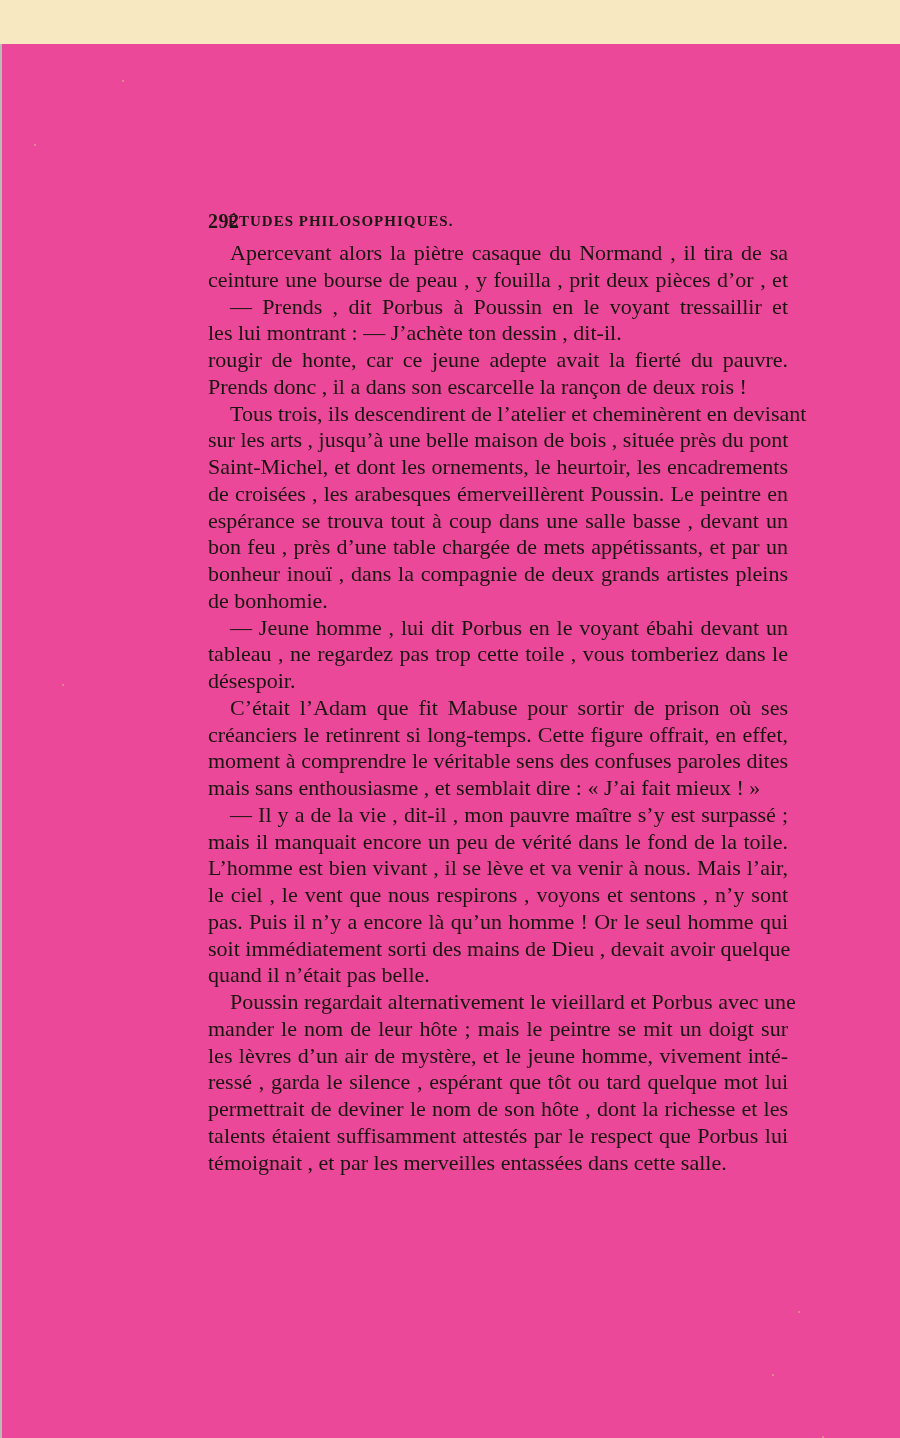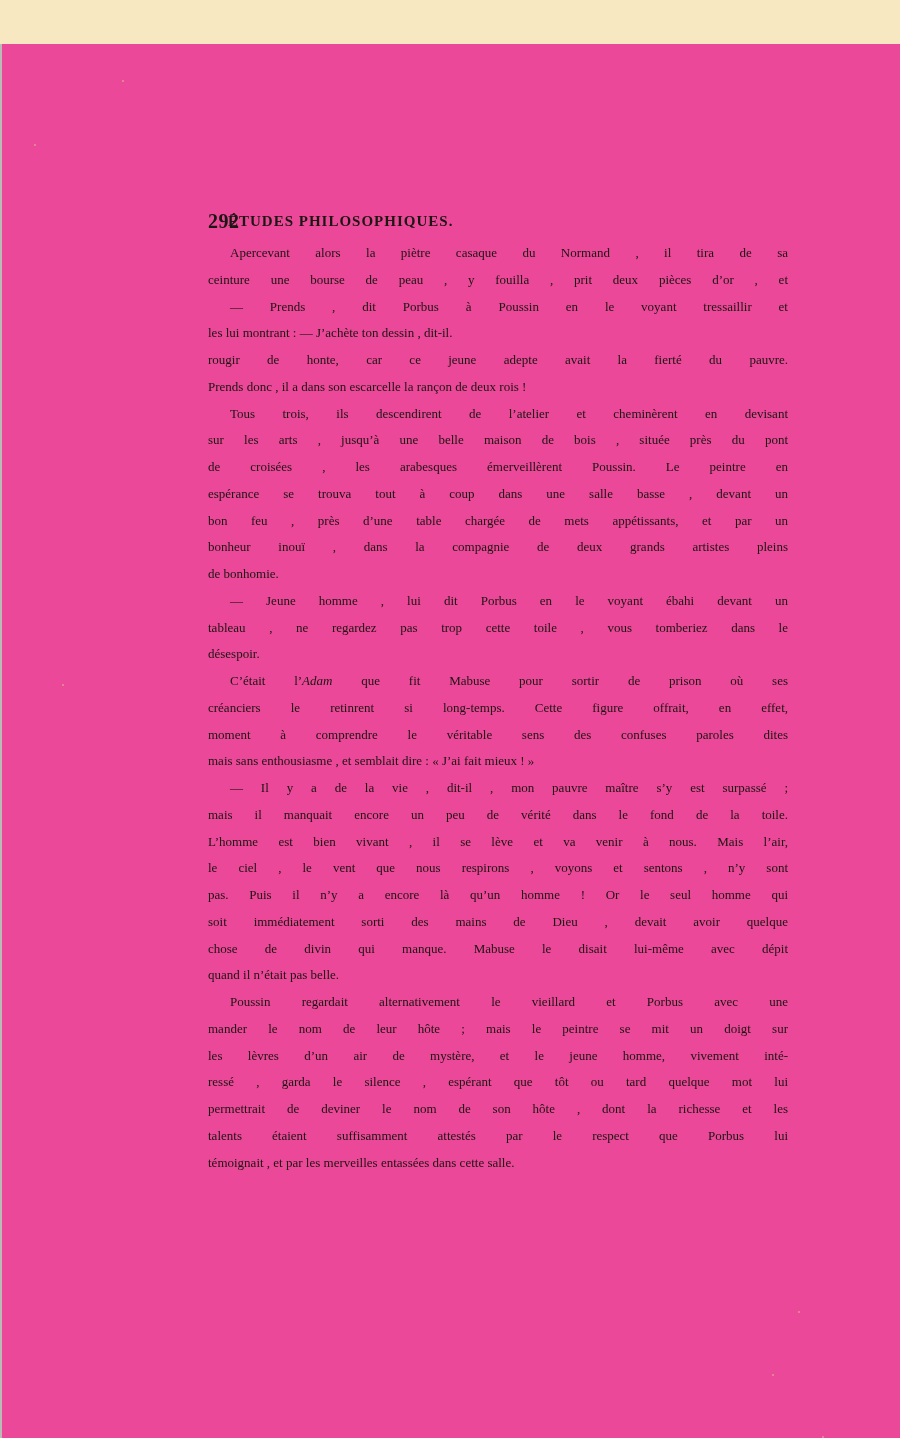--- a/index.html
+++ b/index.html
@@ -55,39 +55,38 @@
       font-weight: bold;
       letter-spacing: 1px;
       padding-left: 20px;
     }
     .text-block {
       position: absolute;
       left: 206px;
       top: 196px;
       width: 580px;
       font-family: "Liberation Serif", "DejaVu Serif", serif;
-      font-size: 13px;
+      font-size: 22px;
       line-height: 26.75px;
       color: #1a1510;
     }
     .line {
       display: block;
       white-space: nowrap;
       text-align: justify;
       text-align-last: justify;
       height: 26.75px;
     }
     .line.last {
       text-align-last: left;
     }
     .line.indent {
       padding-left: 22px;
     }
     .italic {
-      font-style: italic;
     }
   </style>
 </head>
 <body>
 
 <div class="page">
 
   <div class="running-head">
     <span class="folio">292</span>
     <span class="head-title">ÉTUDES PHILOSOPHIQUES.</span>
@@ -95,39 +94,39 @@
 
   <div class="text-block">
     <span class="line indent">Apercevant alors la piètre casaque du Normand , il tira de sa</span>
     <span class="line">ceinture une bourse de peau , y fouilla , prit deux pièces d’or , et</span>
     <span class="line indent">— Prends , dit Porbus à Poussin en le voyant tressaillir et</span>
     <span class="line last">les lui montrant : — J’achète ton dessin , dit-il.</span>
     <span class="line">rougir de honte, car ce jeune adepte avait la fierté du pauvre.</span>
     <span class="line last">Prends donc , il a dans son escarcelle la rançon de deux rois !</span>
     <span class="line indent">Tous trois, ils descendirent de l’atelier et cheminèrent en devisant</span>
     <span class="line">sur les arts , jusqu’à une belle maison de bois , située près du pont</span>
+    <span class="line">Saint-Michel, et dont les ornements, le heurtoir, les encadrements</span>
     <span class="line">de croisées , les arabesques émerveillèrent Poussin. Le peintre en</span>
     <span class="line">espérance se trouva tout à coup dans une salle basse , devant un</span>
     <span class="line">bon feu , près d’une table chargée de mets appétissants, et par un</span>
     <span class="line">bonheur inouï , dans la compagnie de deux grands artistes pleins</span>
     <span class="line last">de bonhomie.</span>
     <span class="line indent">— Jeune homme , lui dit Porbus en le voyant ébahi devant un</span>
     <span class="line">tableau , ne regardez pas trop cette toile , vous tomberiez dans le</span>
     <span class="line last">désespoir.</span>
     <span class="line indent"><span>C’était l’</span><span class="italic">Adam</span><span> que fit Mabuse pour sortir de prison où ses</span></span>
     <span class="line">créanciers le retinrent si long-temps. Cette figure offrait, en effet,</span>
     <span class="line">moment à comprendre le véritable sens des confuses paroles dites</span>
     <span class="line last">mais sans enthousiasme , et semblait dire : « J’ai fait mieux ! »</span>
     <span class="line indent">— Il y a de la vie , dit-il , mon pauvre maître s’y est surpassé ;</span>
     <span class="line">mais il manquait encore un peu de vérité dans le fond de la toile.</span>
     <span class="line">L’homme est bien vivant , il se lève et va venir à nous. Mais l’air,</span>
     <span class="line">le ciel , le vent que nous respirons , voyons et sentons , n’y sont</span>
     <span class="line">pas. Puis il n’y a encore là qu’un homme ! Or le seul homme qui</span>
     <span class="line">soit immédiatement sorti des mains de Dieu , devait avoir quelque</span>
-    <span class="line">chose de divin qui manque. Mabuse le disait lui-même avec dépit</span>
     <span class="line last">quand il n’était pas belle.</span>
     <span class="line indent">Poussin regardait alternativement le vieillard et Porbus avec une</span>
     <span class="line">mander le nom de leur hôte ; mais le peintre se mit un doigt sur</span>
     <span class="line">les lèvres d’un air de mystère, et le jeune homme, vivement inté-</span>
     <span class="line">ressé , garda le silence , espérant que tôt ou tard quelque mot lui</span>
     <span class="line">permettrait de deviner le nom de son hôte , dont la richesse et les</span>
     <span class="line">talents étaient suffisamment attestés par le respect que Porbus lui</span>
     <span class="line last">témoignait , et par les merveilles entassées dans cette salle.</span>
   </div>
 

